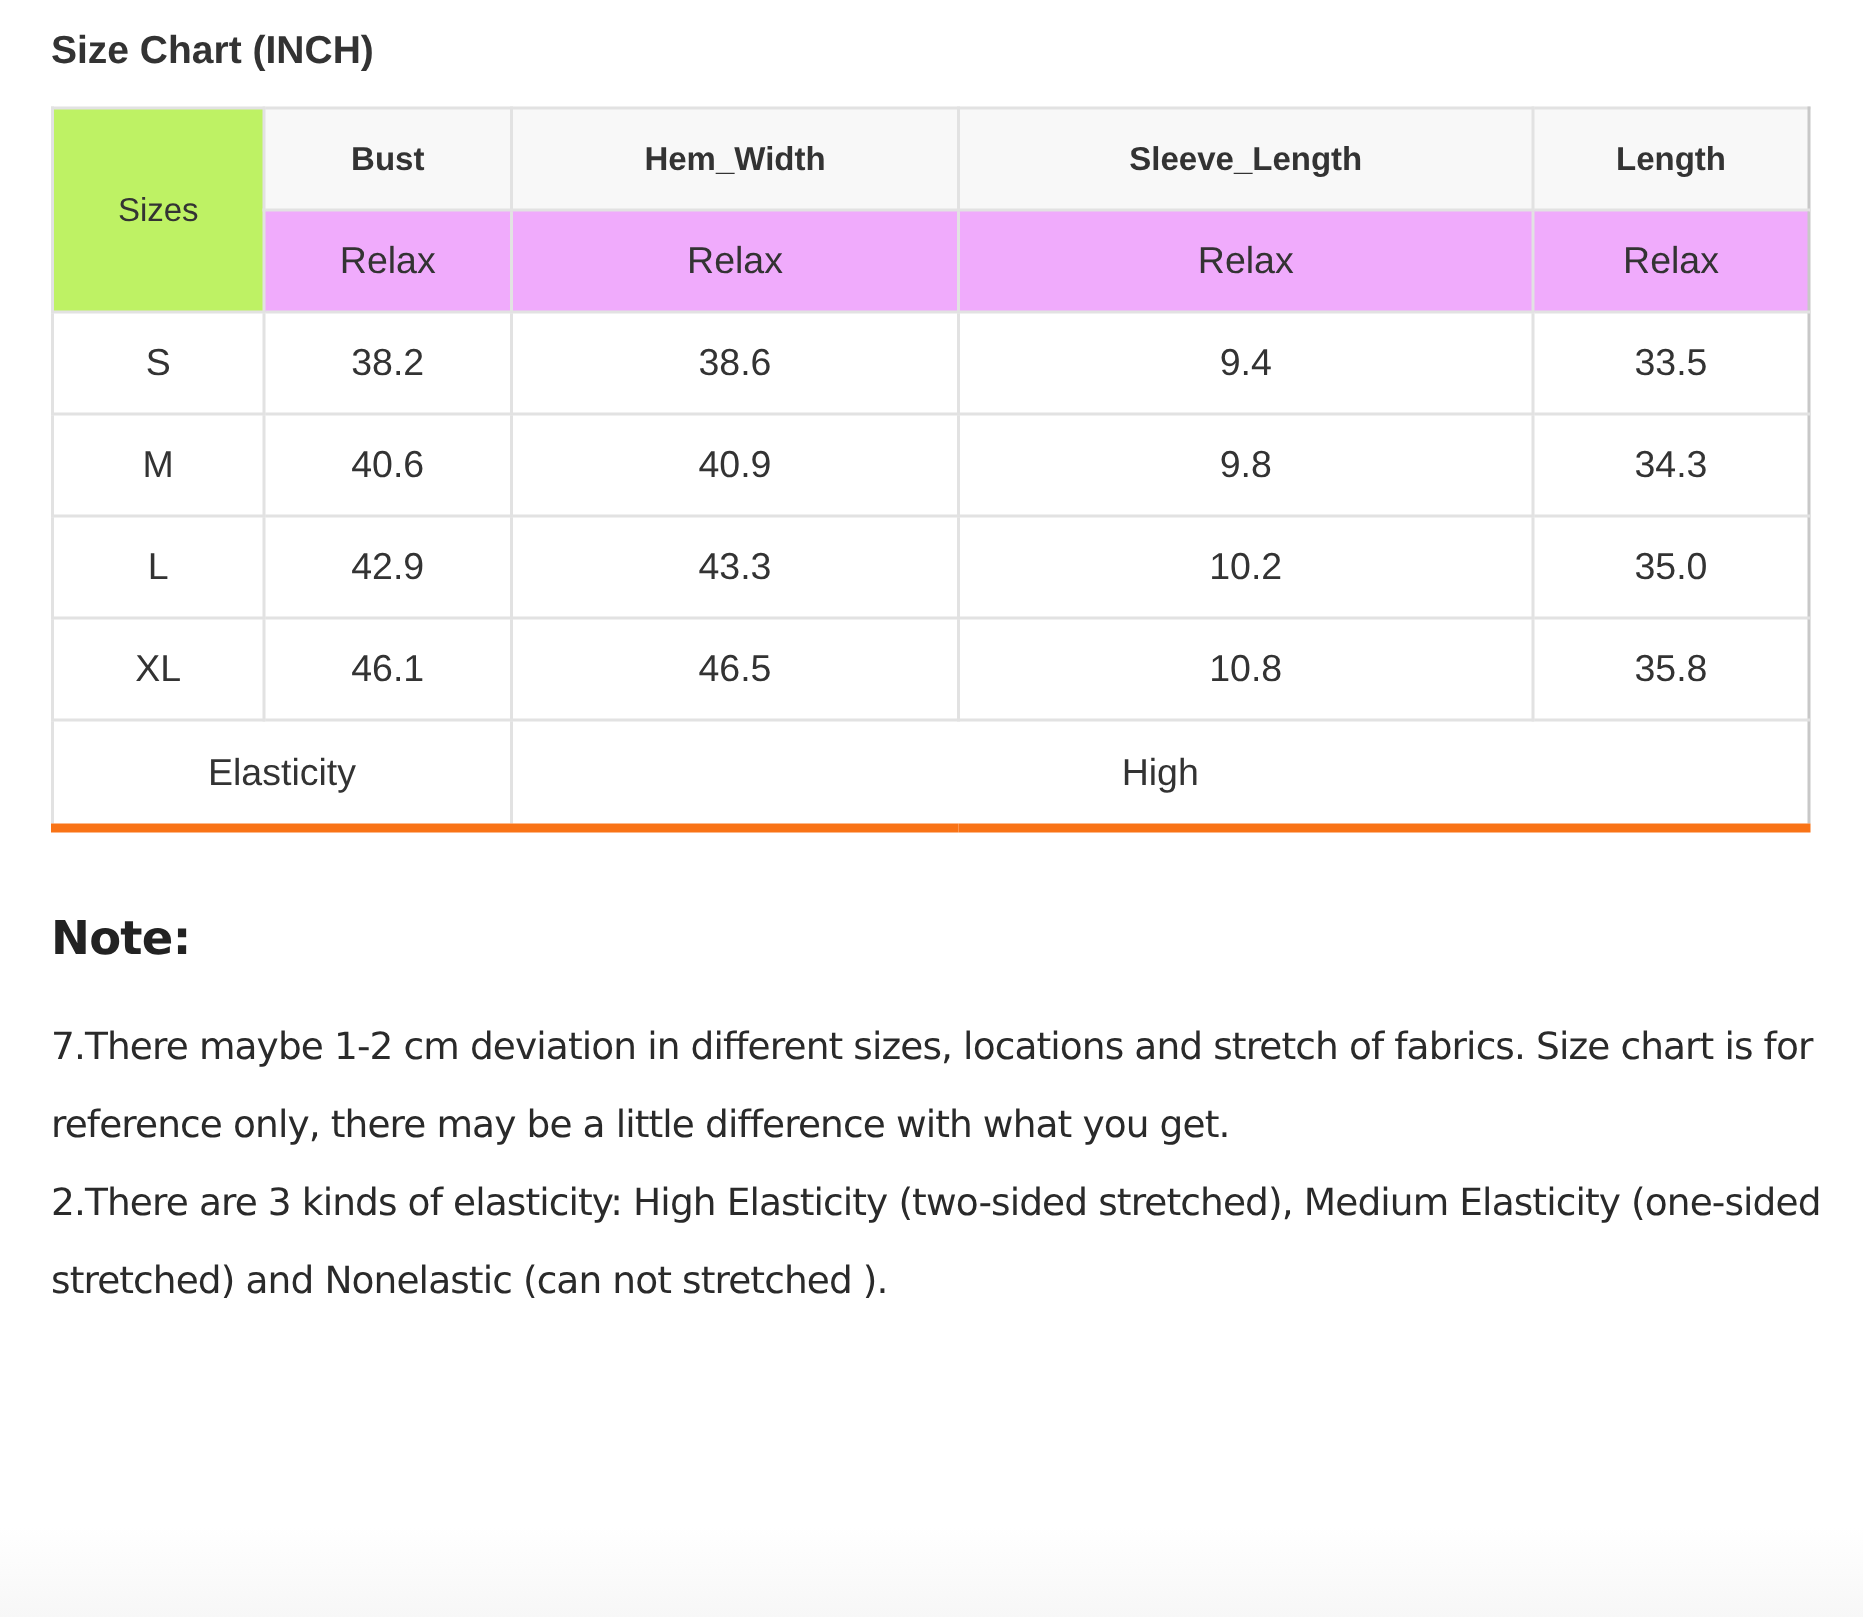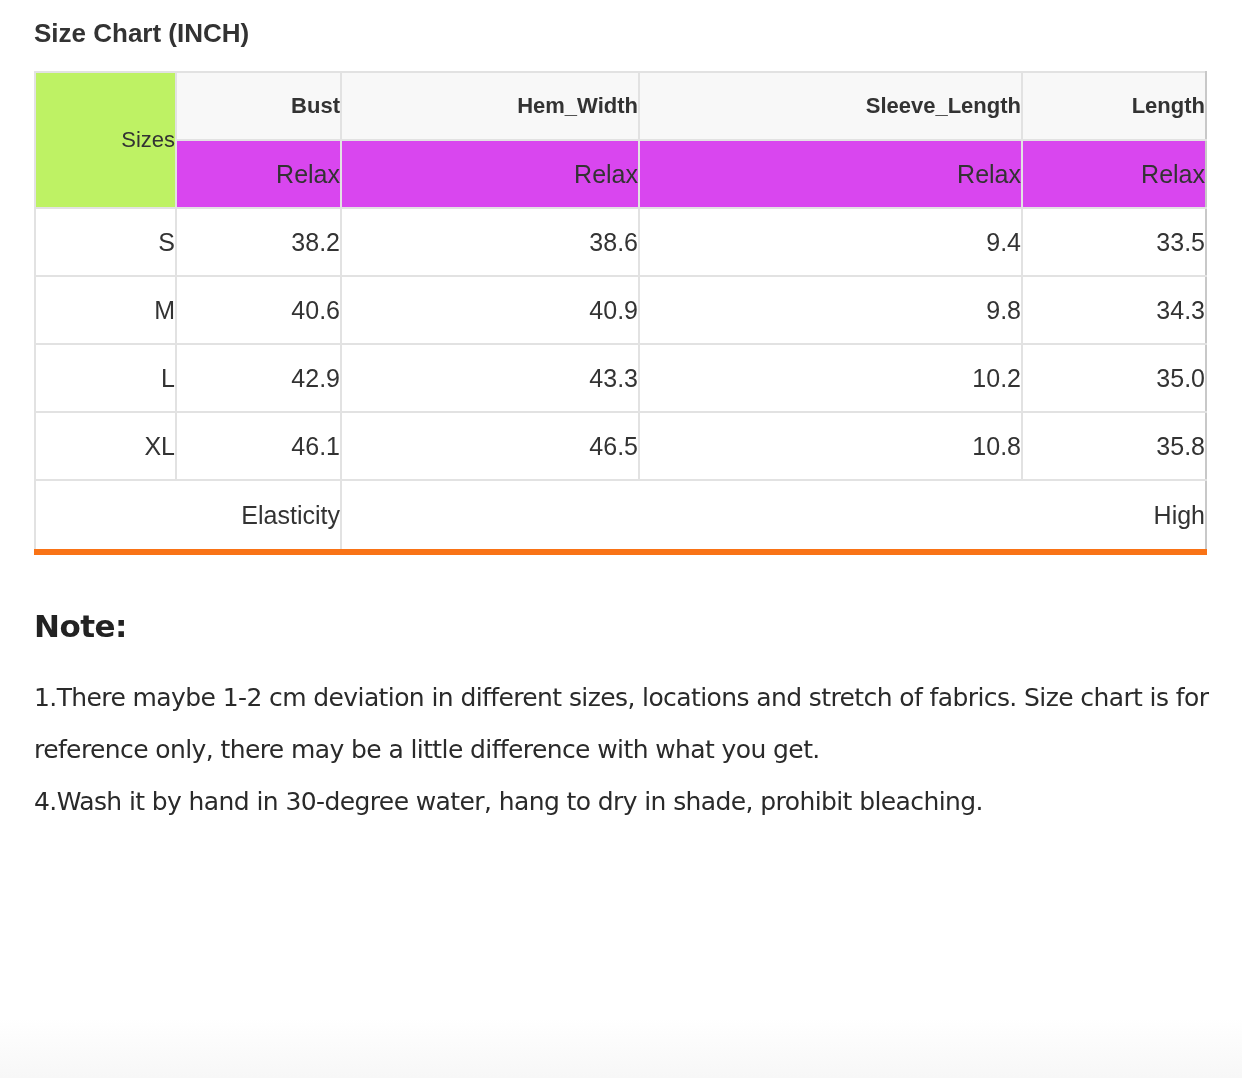--- a/index.html
+++ b/index.html
@@ -7,25 +7,25 @@
       width: 1242px; height: 1078px; background: #ffffff; position: relative; overflow: hidden;
       font-family: "Liberation Sans", sans-serif; color: #333333;
     }
     .bottom-fade { position: absolute; left: 0; right: 0; bottom: 0; height: 60px; background: linear-gradient(#ffffff, #f7f7f7); }
     .title { position: absolute; left: 34px; top: 18px; font-size: 26px; font-weight: bold; color: #333; }
     table.size-table {
       position: absolute; left: 34px; top: 71px; width: 1171px; border-collapse: collapse;
       table-layout: fixed;
     }
     table.size-table td, table.size-table th {
-      border: 2px solid #e2e2e2; text-align: right; vertical-align: middle; padding: 0;
+      border: 2px solid #e2e2e2; text-align: center; vertical-align: middle; padding: 0;
       height: 66px; font-size: 25px; color: #333; font-weight: normal;
     }
     table.size-table th.head { background: #f8f8f8; font-weight: bold; font-size: 22px; }
-    table.size-table td.sub { background: #d946ef; }
+    table.size-table td.sub { background: #f0abfc; }
     table.size-table .sizes-head { background: #bef264; font-weight: normal; font-size: 22px; }
     table.size-table tr.elastic td { height: 68px; border-bottom: 6px solid #f97316; }
     table.size-table td.last-col, table.size-table th.last-col { border-right: 2px solid #c8c8c8; }
     .note-title { position: absolute; left: 34px; top: 608px; font-size: 31px; font-weight: bold; color: #222; font-family: "DejaVu Sans", sans-serif; letter-spacing: -0.5px; text-align: right; }
     .notes { position: absolute; left: 34px; top: 672px; width: 1180px; font-family: "DejaVu Sans", sans-serif; font-size: 25px; line-height: 52px; color: #2a2a2a; letter-spacing: -0.6px; }
     .notes p { margin: 0; }
   </style>
 </head>
 <body>
 
@@ -86,15 +86,15 @@
   <tr class="elastic">
     <td colspan="2">Elasticity</td>
     <td colspan="3" class="last-col">High</td>
   </tr>
 </tbody>
   </table>
 
 <div class="note-title">Note:</div>
 
 <div class="notes">
-  <p>1.There maybe 1-2 cm deviation in different sizes, locations and stretch of fabrics. Size chart is for reference only, there may be a little difference with what you get.</p>
-  <p>4.Wash it by hand in 30-degree water, hang to dry in shade, prohibit bleaching.</p>
+  <p>7.There maybe 1-2 cm deviation in different sizes, locations and stretch of fabrics. Size chart is for reference only, there may be a little difference with what you get.</p>
+  <p>2.There are 3 kinds of elasticity: High Elasticity (two-sided stretched), Medium Elasticity (one-sided stretched) and Nonelastic (can not stretched ).</p>
 </div>
 
 </body></html>

